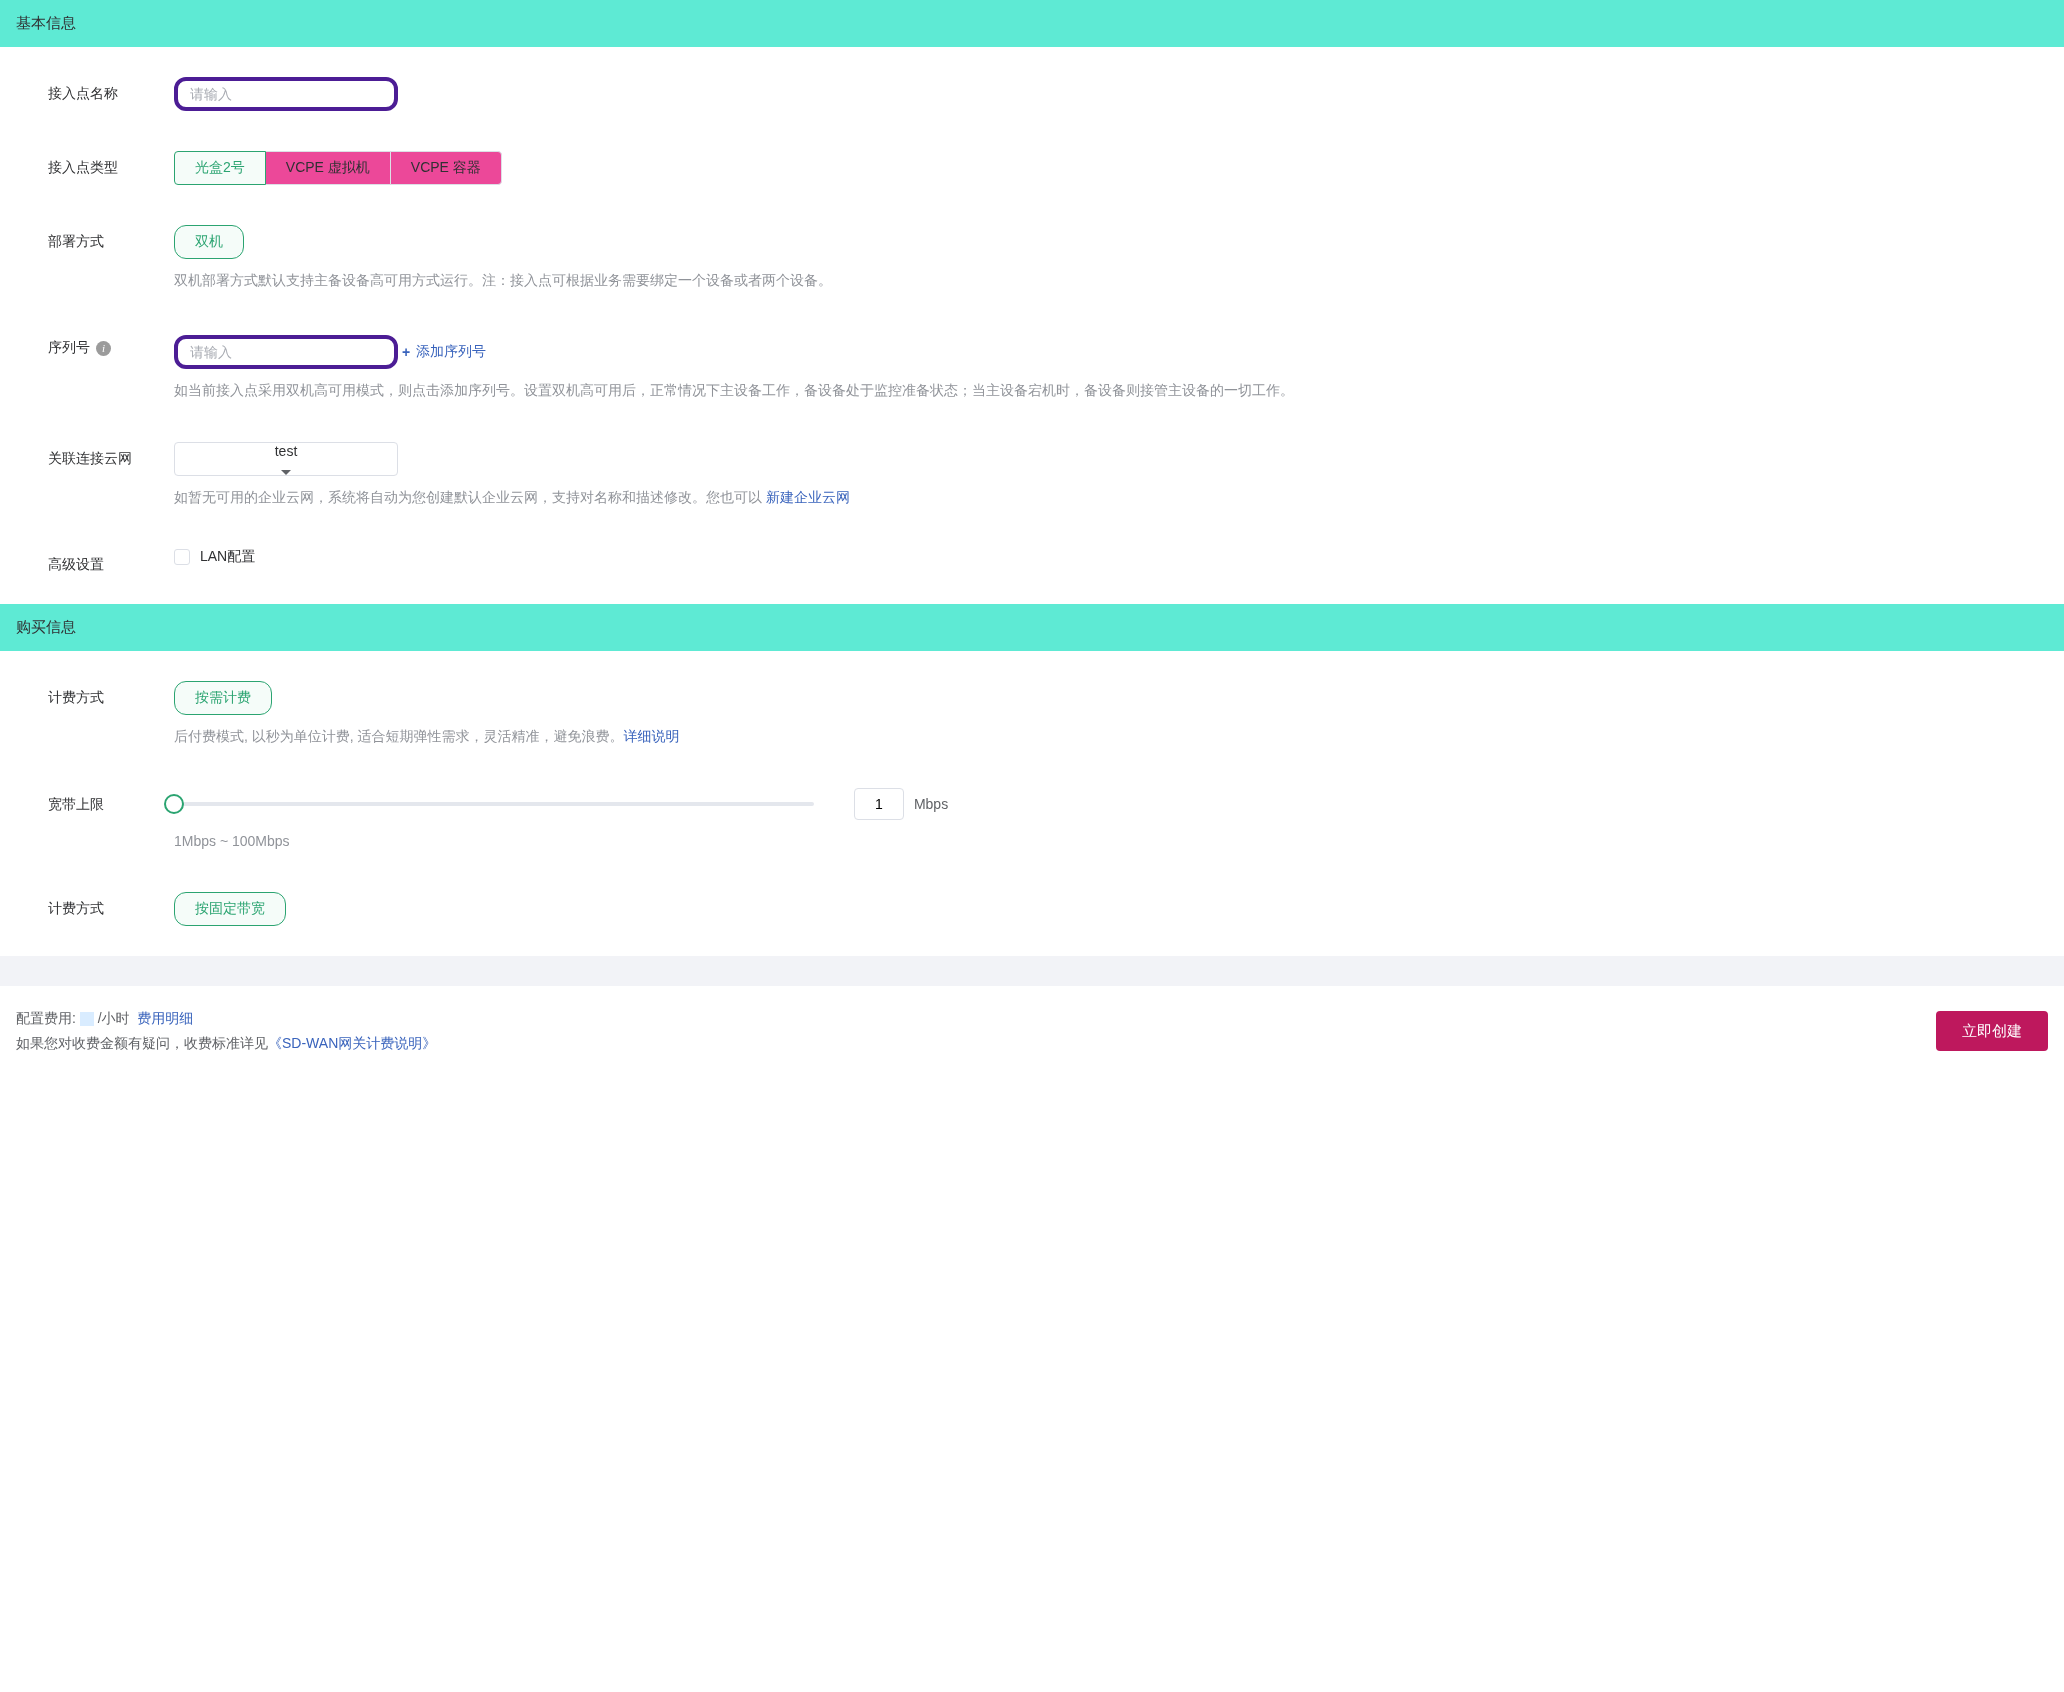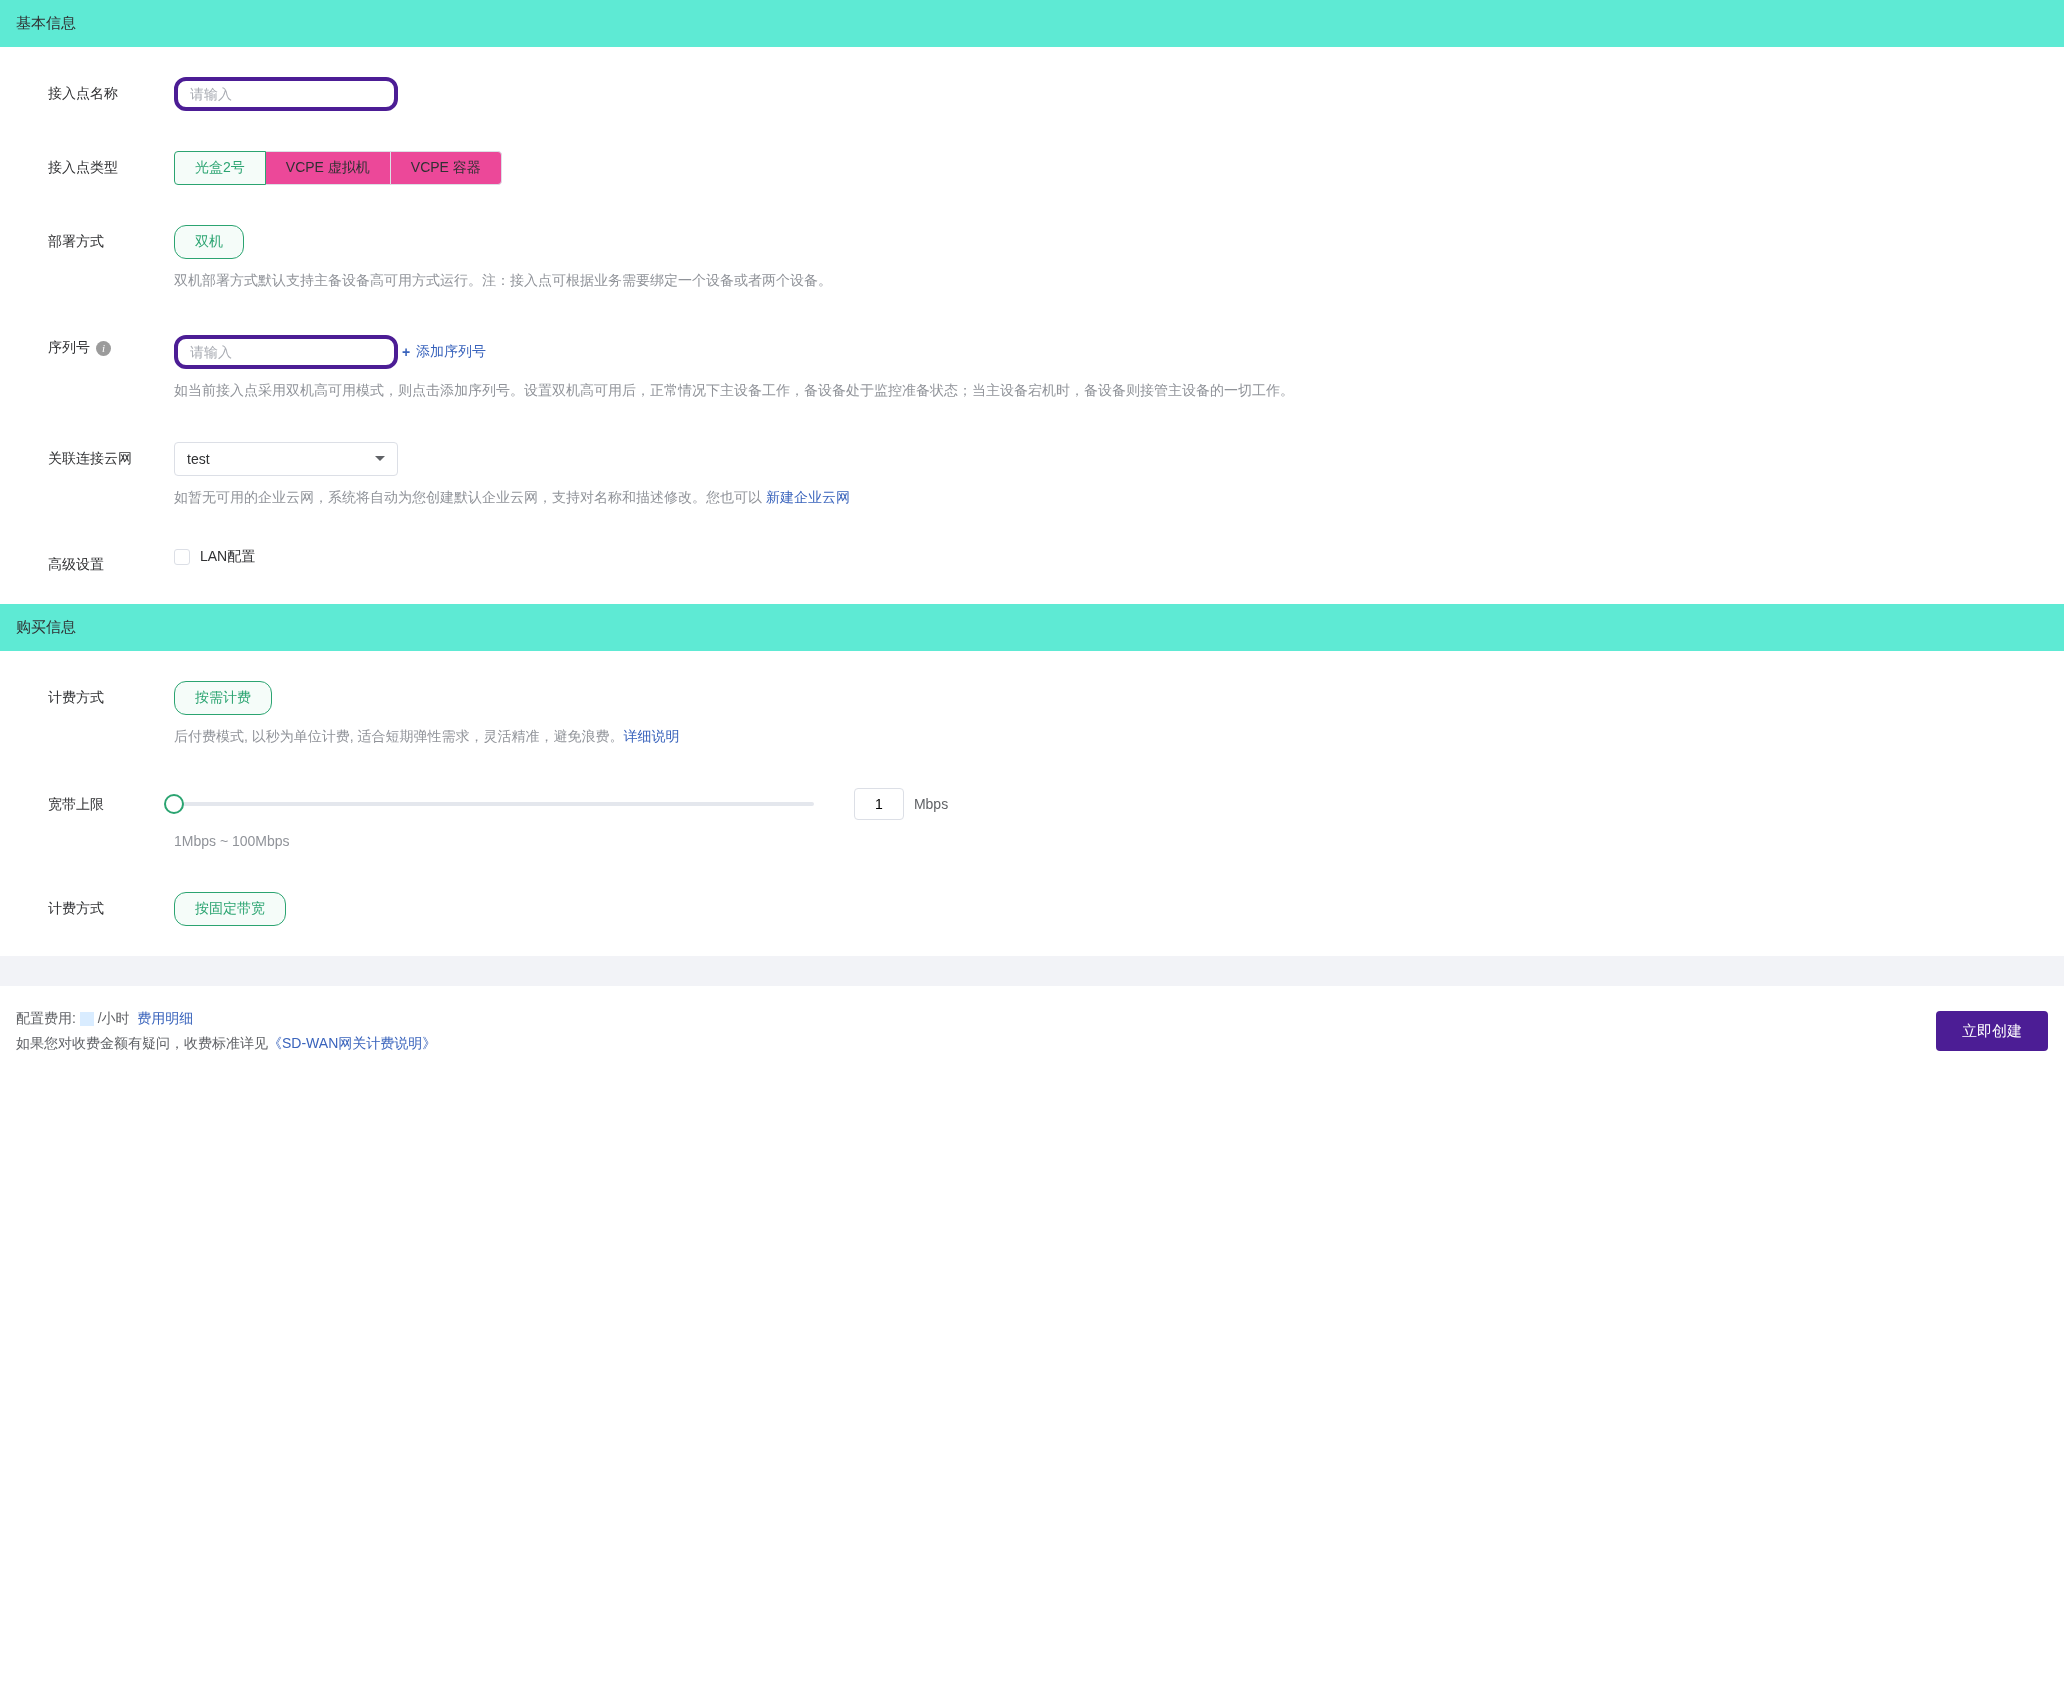--- a/index.html
+++ b/index.html
@@ -112,20 +112,21 @@
     .select-box {
       width: 224px;
       height: 34px;
       padding: 0 12px;
       border: 1px solid #dcdfe6;
       border-radius: 4px;
       display: flex;
       align-items: center;
       justify-content: space-between;
       cursor: pointer;
+      flex-direction: column;
     }
     .select-arrow {
       width: 0; height: 0;
       border-left: 5px solid transparent;
       border-right: 5px solid transparent;
       border-top: 5px solid #606266;
     }
     .checkbox-row {
       display: flex;
       align-items: center;
@@ -191,21 +192,21 @@
     .price-mask {
       display: inline-block;
       width: 14px;
       height: 14px;
       background: #d9ecff;
       vertical-align: middle;
     }
     .create-btn {
       height: 40px;
       padding: 0 26px;
-      background: #4c1d95;
+      background: #be185d;
       border: none;
       border-radius: 4px;
       color: #fff;
       font-size: 15px;
       cursor: pointer;
     }
   </style>
 </head>
 <body>
 

